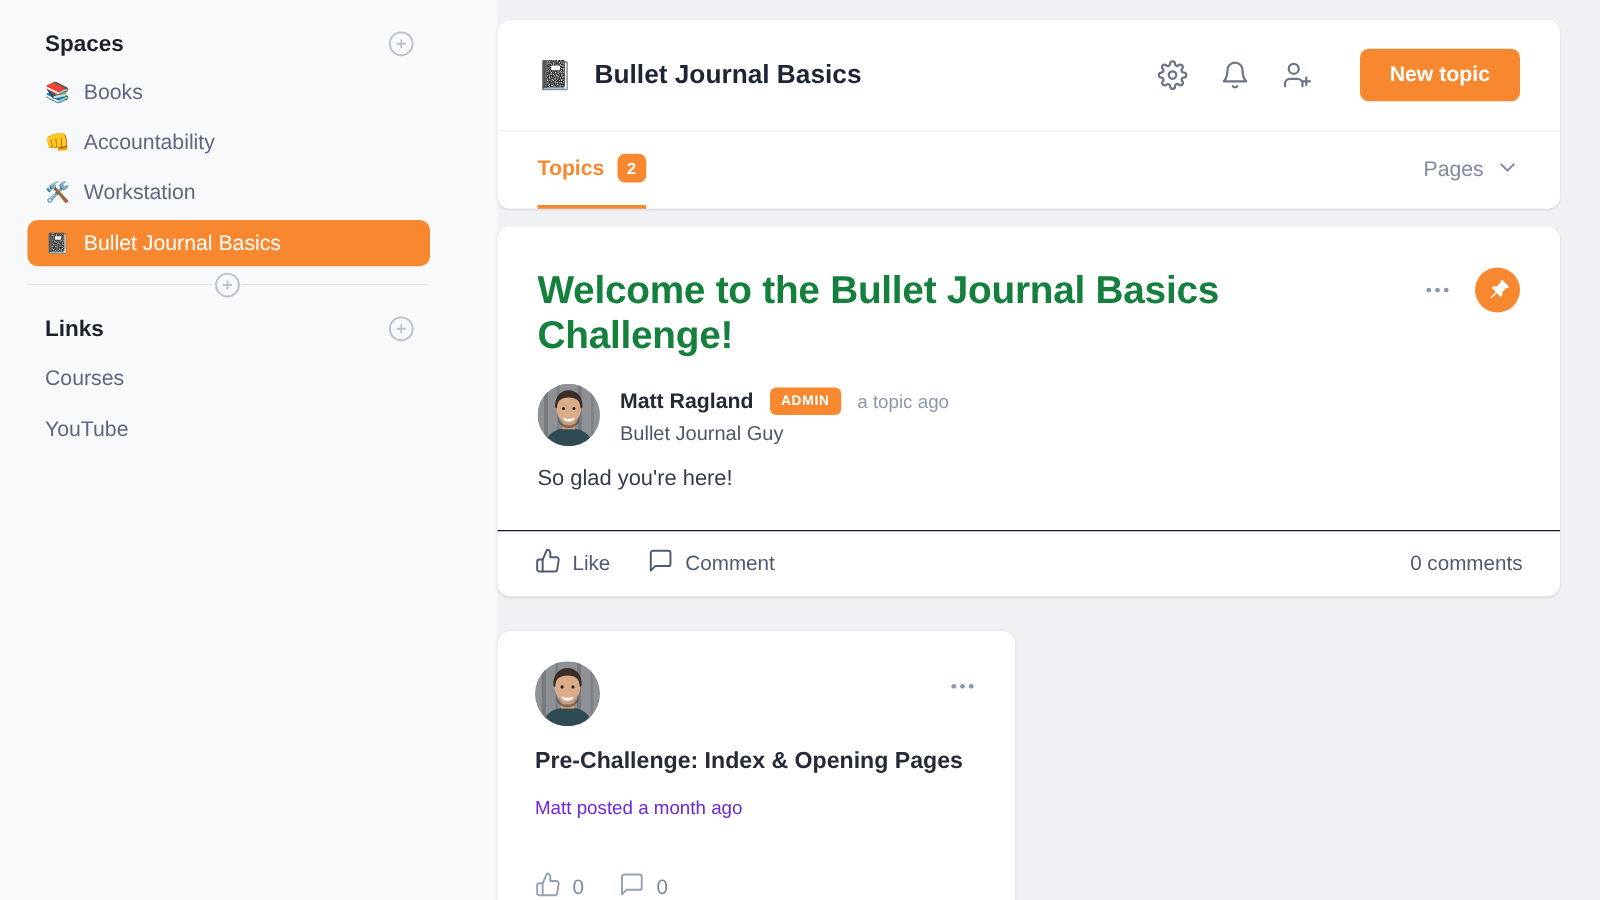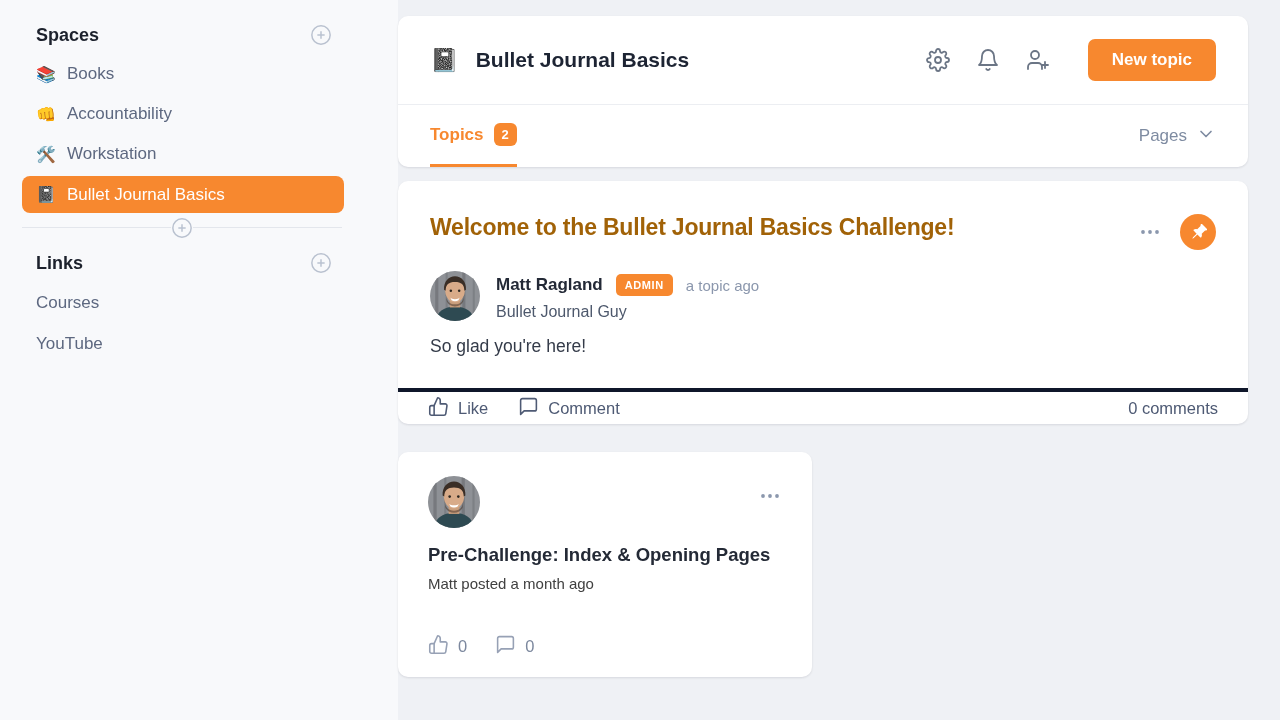--- a/index.html
+++ b/index.html
@@ -95,21 +95,21 @@
     margin-left:auto; display:flex; align-items:center; gap:9px;
     color:#7e8ba1; font-size:17px; cursor:pointer;
   }
   .sort-control svg { width:20px; height:20px; }
 
   
   .post-card { margin-top:14px; }
   .post-main { padding:33px 32px 0; }
   .post-title-row { display:flex; align-items:flex-start; }
   .post-title {
-    font-size:23px; font-weight:700; color:#a16207; letter-spacing:-0.2px;
+    font-size:31px; font-weight:700; color:#15803d; letter-spacing:-0.2px;
   }
   .post-controls { margin-left:auto; display:flex; align-items:center; gap:18px; }
   .dots-btn { color:#8b97ad; cursor:pointer; width:24px; height:24px; }
   .dots-btn svg { width:24px; height:24px; display:block; }
   .pin-badge {
     width:36px; height:36px; border-radius:50%;
     background:var(--accent); display:flex; align-items:center; justify-content:center;
   }
   .pin-badge svg { width:17px; height:17px; color:#fff; }
   .author-row { display:flex; gap:16px; margin-top:21px; }
@@ -119,35 +119,35 @@
   .author-name { font-size:17px; font-weight:700; color:#232936; }
   .admin-badge {
     background:var(--accent); color:#fff;
     font-size:11px; font-weight:700; letter-spacing:.6px;
     padding:5px 9px; border-radius:5px;
   }
   .timestamp { font-size:15px; color:#8b97ad; }
   .author-subtitle { font-size:16px; color:#4d586c; margin-top:7px; }
   .post-body { margin:15px 0 31px; font-size:17.5px; color:#343b49; }
   .post-footer {
-    border-top:4px solid #0f172a;
-    height:36px; padding:0 30px;
+    border-top:1px solid #0f172a;
+    height:53px; padding:0 30px;
     display:flex; align-items:center; gap:30px;
     color:#4e5a74; font-size:16.5px;
   }
   .action-btn { display:flex; align-items:center; gap:9px; cursor:pointer; }
   .action-btn svg { width:21px; height:21px; }
   .comments-link { margin-left:auto; cursor:pointer; }
 
   
   .compact-card { width:414px; margin-top:28px; padding:24px 30px 18px; }
   .compact-top { display:flex; align-items:flex-start; }
   .compact-top .dots-btn { margin-left:auto; margin-top:8px; }
   .compact-title { margin-top:16px; font-size:18.5px; font-weight:700; color:#242a36; cursor:pointer; }
-  .compact-meta { margin-top:9px; font-size:15px; color:#404040; }
+  .compact-meta { margin-top:19px; font-size:15px; color:#6d28d9; }
   .compact-actions {
     margin-top:42px; display:flex; align-items:center; gap:28px;
     color:#7c889e; font-size:16.5px;
   }
   .compact-actions .action-btn { color:#7c889e; }
   .compact-actions svg { color:#97a1b5; }
 </style>
 </head>
 <body style="--accent: #F7882F;">
 

